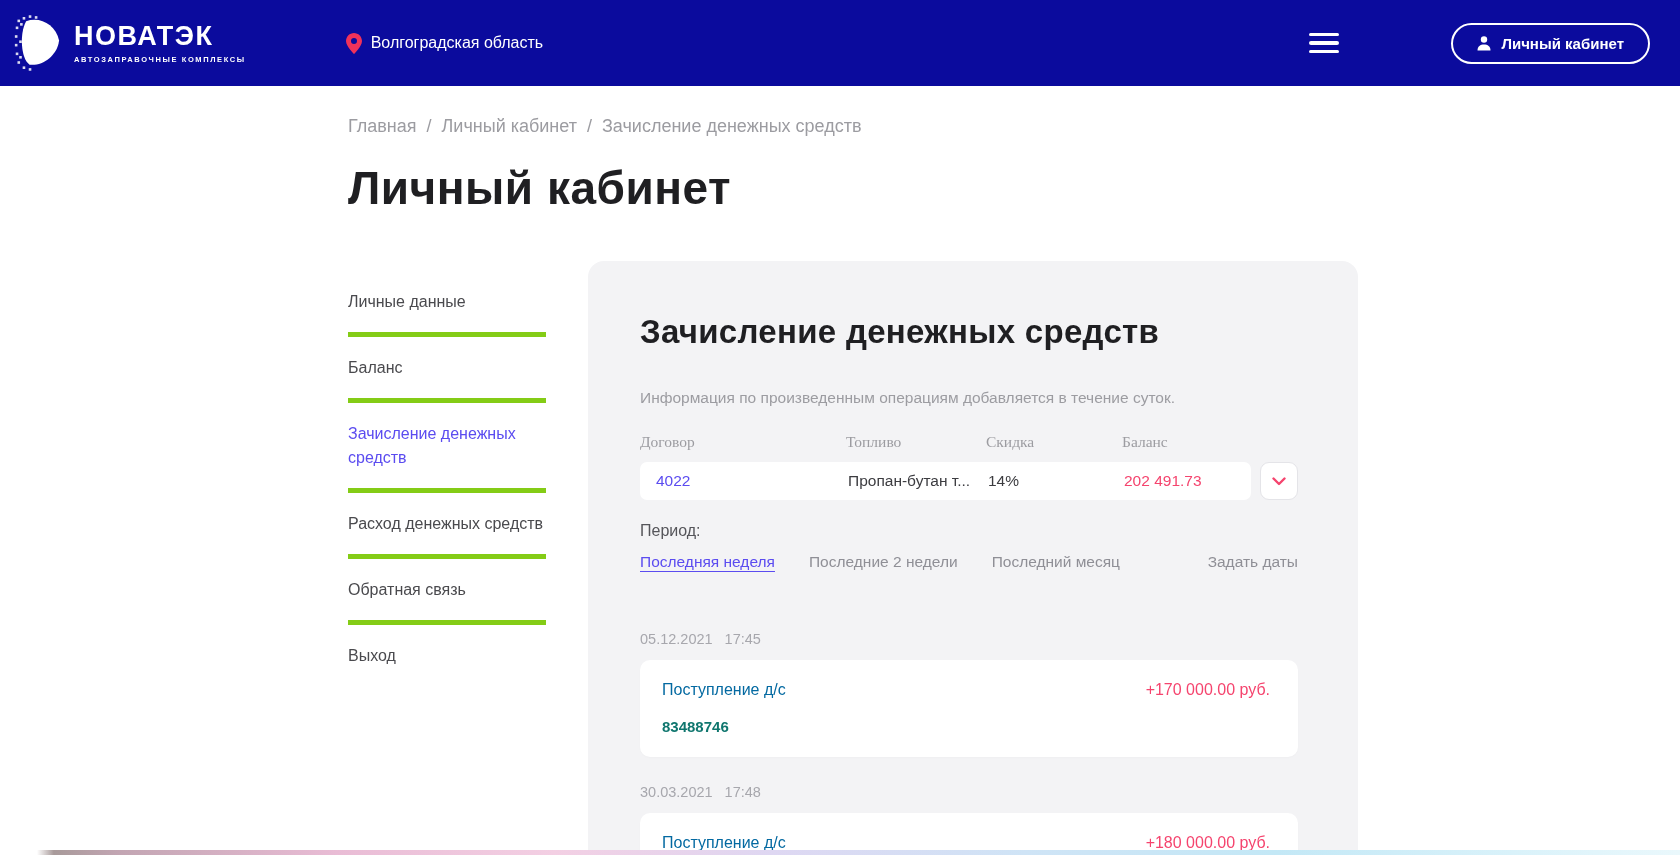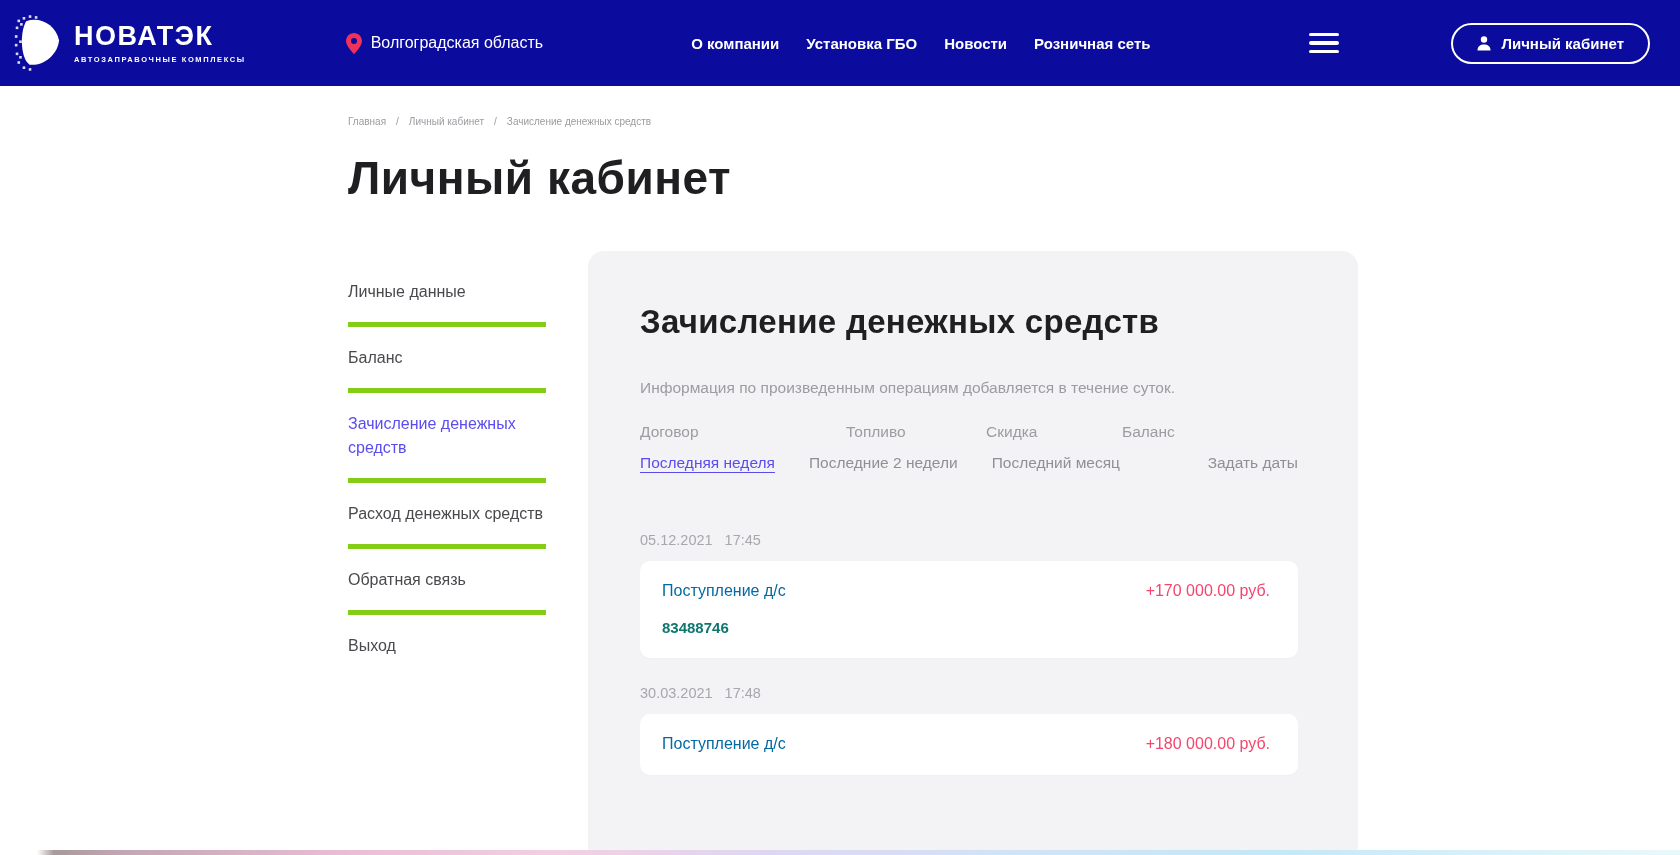--- a/index.html
+++ b/index.html
@@ -22,41 +22,41 @@
   .nav a { color:#fff; font-size:15px; font-weight:700; text-decoration:none; white-space:nowrap; }
 
   .burger { margin-left:auto; margin-right:112px; width:30px; cursor:pointer; display:flex; flex-direction:column; gap:5px; }
   .burger i { display:block; height:3.5px; background:#fff; border-radius:2px; }
 
   .account-btn { display:flex; align-items:center; gap:10px; border:2px solid #fff; border-radius:21px;
                  background:transparent; color:#fff; font-weight:700; font-size:15px; padding:10px 24px;
                  cursor:pointer; font-family:inherit; white-space:nowrap; }
 
   
-  .breadcrumb { margin:30px 0 0 348px; font-size:10px; color:#9c9ca1; display:flex; gap:10px; }
+  .breadcrumb { margin:30px 0 0 348px; font-size:18px; color:#9c9ca1; display:flex; gap:10px; }
   .breadcrumb a { color:#9c9ca1; text-decoration:none; }
   .crumb-sep { color:#9c9ca1; }
   .page-title { margin:24px 0 0 348px; font-size:46px; font-weight:700; color:#1f1f22; letter-spacing:0.5px; }
 
   
   .content { display:flex; margin:46px 0 0 348px; align-items:flex-start; }
 
   .sidebar { width:198px; padding-top:10px; }
   .sidebar-item { padding:19px 0; border-bottom:5px solid #84cc16; font-size:16px; color:#4a4a4e;
                   line-height:1.45; cursor:pointer; }
   .sidebar-item:last-child { border-bottom:none; }
   .sidebar-item.active { color:#5b4cf0; }
 
   .panel { margin-left:42px; width:770px; background:#f3f3f5; border-radius:16px;
            padding:52px 60px 60px 52px; min-height:620px; }
   .panel-title { font-size:33px; font-weight:700; color:#1f1f22; letter-spacing:0.3px; }
   .panel-note { margin-top:38px; font-size:15.5px; color:#9c9ca1; }
 
   .contract-head { display:grid; grid-template-columns:206px 140px 136px 1fr; margin-top:26px;
-                   font-size:15.5px; color:#9c9ca1; align-items:center; }
+                   font-size:15.5px; color:#9c9ca1; align-items:center;font-family:Liberation Serif, serif; }
   .contract-strip { display:flex; align-items:center; gap:9px; margin-top:11px; }
   .contract-row { flex:1; display:grid; grid-template-columns:192px 140px 136px 1fr; align-items:center;
                   background:#fff; border-radius:7px; height:38px; padding:0 16px; font-size:15.5px;
                   color:#3c3c40; cursor:pointer; }
   .contract-num { color:#5b4cf0; }
   .contract-balance { color:#f5446e; }
   .expand-btn { width:38px; height:38px; background:#fff; border:1px solid #e4e4e8; border-radius:9px;
                 display:flex; align-items:center; justify-content:center; cursor:pointer; }
 
   .period-label { margin-top:22px; font-size:16px; color:#55555a; }
@@ -112,26 +112,20 @@
       </div>
     </div>
 
     <div class="location">
       <svg width="16" height="21" viewBox="0 0 16 21">
         <path d="M8 0 C3.6 0 0 3.6 0 8 C0 13.5 8 21 8 21 C8 21 16 13.5 16 8 C16 3.6 12.4 0 8 0 Z M8 11 A3 3 0 1 1 8 5 A3 3 0 0 1 8 11 Z" fill="#f0325a"></path>
       </svg>
       <span>Волгоградская область</span>
     </div>
 
-    <nav class="nav">
-      <a href="#">О компании</a>
-      <a href="#">Установка ГБО</a>
-      <a href="#">Новости</a>
-      <a href="#">Розничная сеть</a>
-    </nav>
 
     <div class="burger">
       <i></i>
         <i></i>
         <i></i>
     </div>
 
     <button class="account-btn">
       <svg width="14" height="15" viewBox="0 0 14 15">
         <circle cx="7" cy="3.5" r="3.2" fill="#fff"></circle>
@@ -166,21 +160,35 @@
       <h2 class="panel-title">Зачисление денежных средств</h2>
       <p class="panel-note">Информация по произведенным операциям добавляется в течение суток.</p>
 
       <div class="contract-head">
         <span>Договор</span>
         <span>Топливо</span>
         <span>Скидка</span>
         <span>Баланс</span>
       </div>
 
-
+      <div class="contract-strip">
+        <div class="contract-row">
+          <span class="contract-num">4022</span>
+          <span>Пропан-бутан т...</span>
+          <span>14%</span>
+          <span class="contract-balance">202 491.73</span>
+        </div>
+        <div class="expand-btn">
+          <svg width="14" height="9" viewBox="0 0 14 9">
+            <path d="M1.5 1.5 L7 7 L12.5 1.5" fill="none" stroke="#f5446e" stroke-width="2.4" stroke-linecap="round" stroke-linejoin="round"></path>
+          </svg>
+        </div>
+      </div>
+
+      <div class="period-label">Период:</div>
       <div class="period-row">
         <a href="#" class="period-opt active">Последняя неделя</a>
         <a href="#" class="period-opt">Последние 2 недели</a>
         <a href="#" class="period-opt">Последний месяц</a>
         <a href="#" class="period-opt period-custom">Задать даты</a>
       </div>
 
       <div class="txn-date">
         <span>05.12.2021</span>
         <span>17:45</span>

